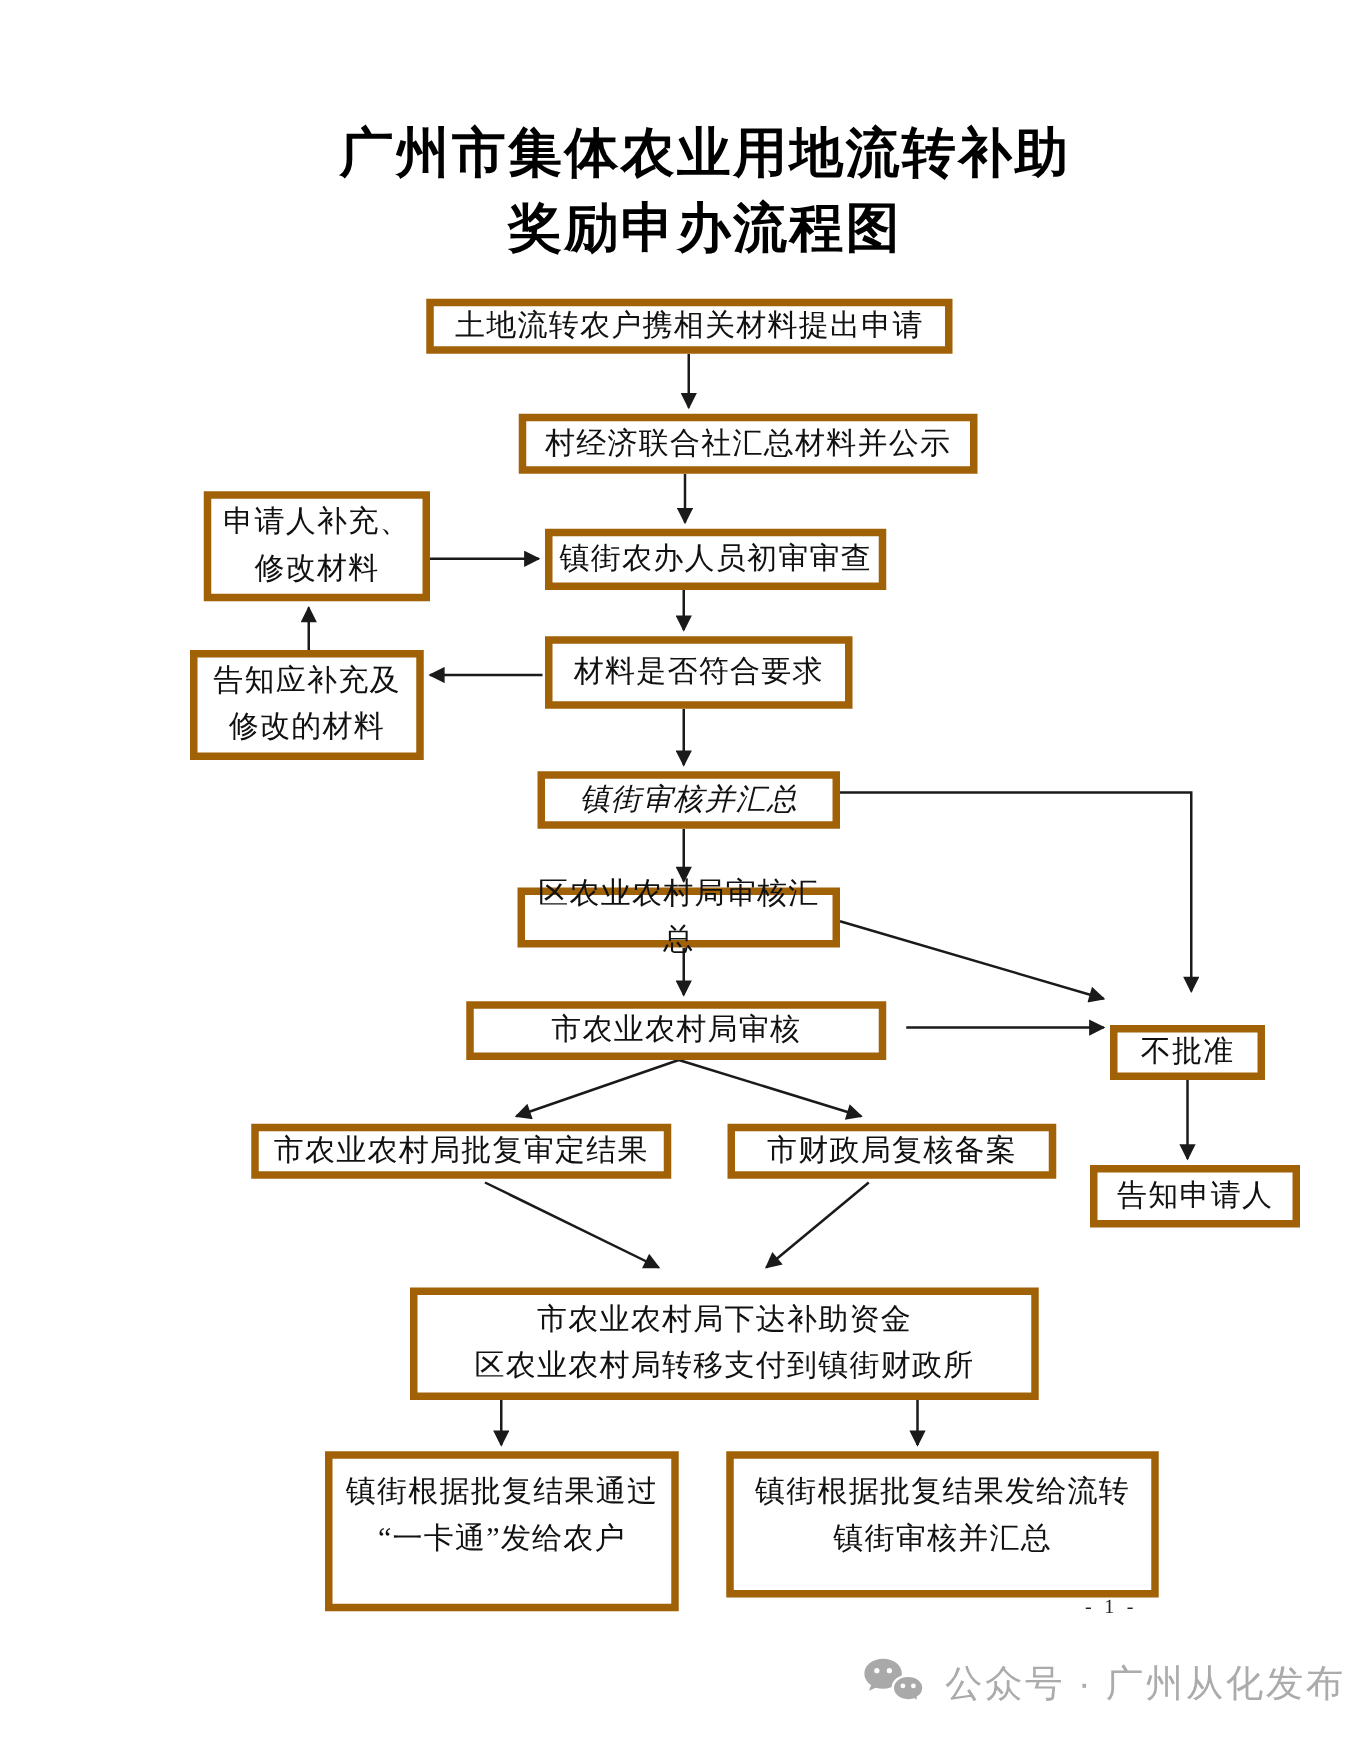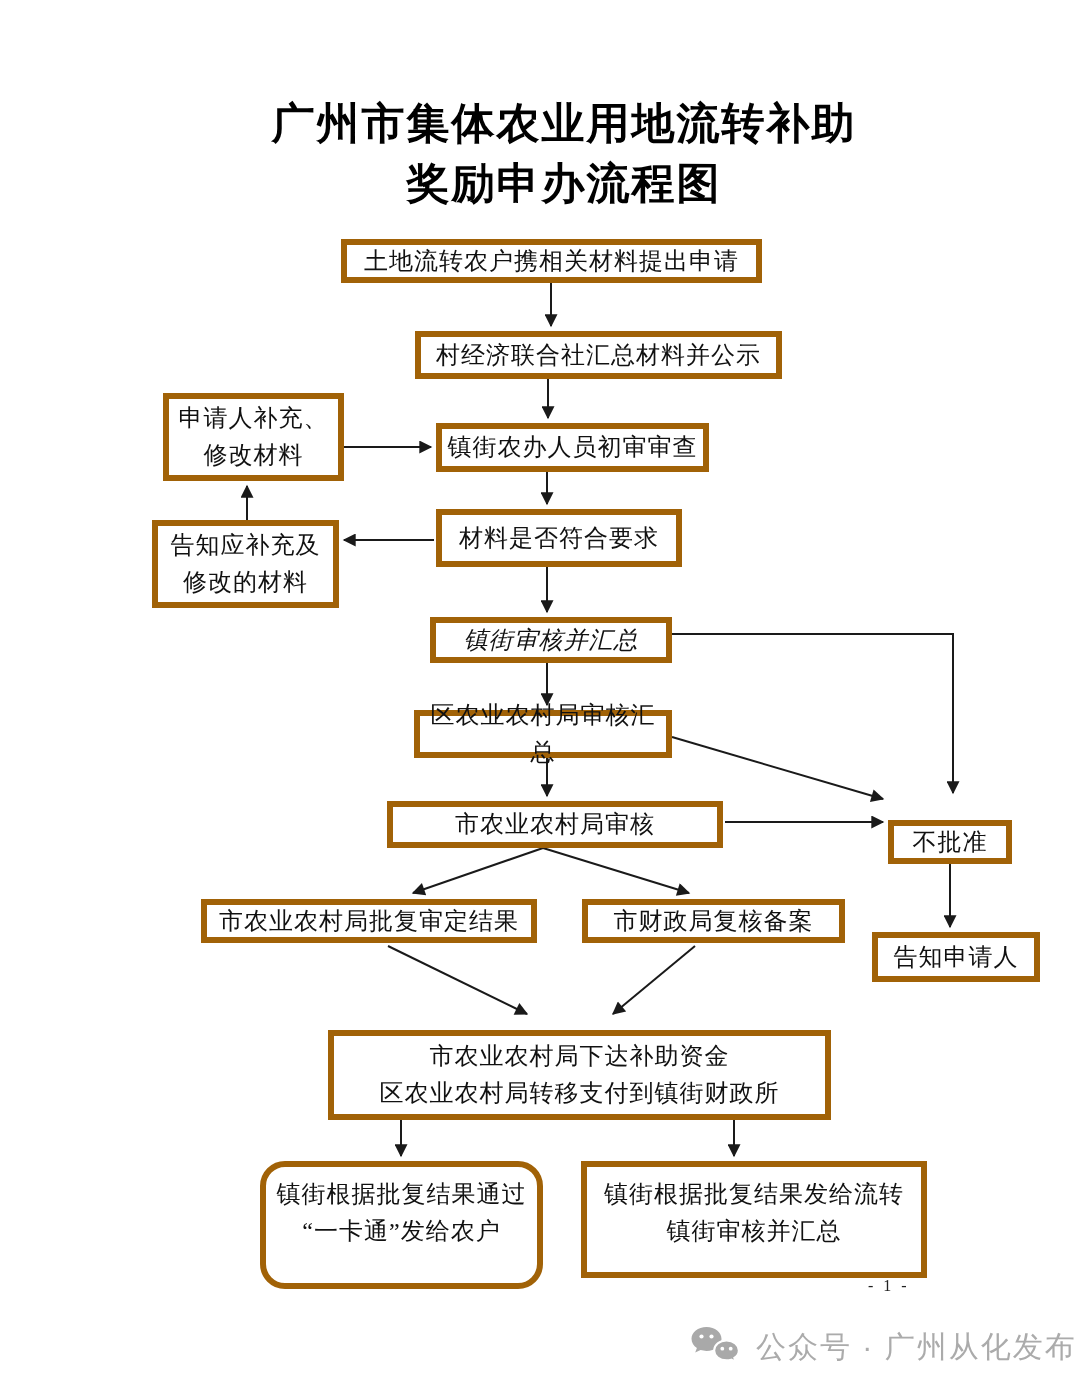--- a/index.html
+++ b/index.html
@@ -120,34 +120,34 @@
 
   <div class="node" style="left:152px;top:520px;width:187px;height:88px;">告知应补充及
 修改的材料</div>
 
   <div class="node" style="left:436px;top:509px;width:246px;height:58px;">材料是否符合要求</div>
 
   <div class="node" style="left:430px;top:617px;width:242px;height:46px;font-style:italic;">镇街审核并汇总</div>
 
   <div class="node" style="left:414px;top:710px;width:258px;height:48px;">区农业农村局审核汇总</div>
 
-  <div class="node" style="left:387px;top:801px;width:336px;height:47px;">市农业农村局审核</div>
+  <div class="node" style="left:373px;top:801px;width:336px;height:47px;">市农业农村局审核</div>
 
   <div class="node" style="left:888px;top:820px;width:124px;height:44px;">不批准</div>
 
   <div class="node" style="left:201px;top:899px;width:336px;height:44px;">市农业农村局批复审定结果</div>
 
   <div class="node" style="left:582px;top:899px;width:263px;height:44px;">市财政局复核备案</div>
 
   <div class="node" style="left:872px;top:932px;width:168px;height:50px;">告知申请人</div>
 
   <div class="node" style="left:328px;top:1030px;width:503px;height:90px;">市农业农村局下达补助资金
 区农业农村局转移支付到镇街财政所</div>
 
-  <div class="node top-align" style="left:260px;top:1161px;width:283px;height:128px;border-radius:25px;">镇街根据批复结果通过
+  <div class="node top-align" style="left:260px;top:1161px;width:283px;height:128px;">镇街根据批复结果通过
 “一卡通”发给农户</div>
 
   <div class="node top-align" style="left:581px;top:1161px;width:346px;height:117px;">镇街根据批复结果发给流转
 镇街审核并汇总</div>
 
   <div class="page-number">- 1 -</div>
 
   <div class="watermark">
     <svg width="52" height="42" viewBox="0 0 52 42">
       <g fill="#a9a9a9">

